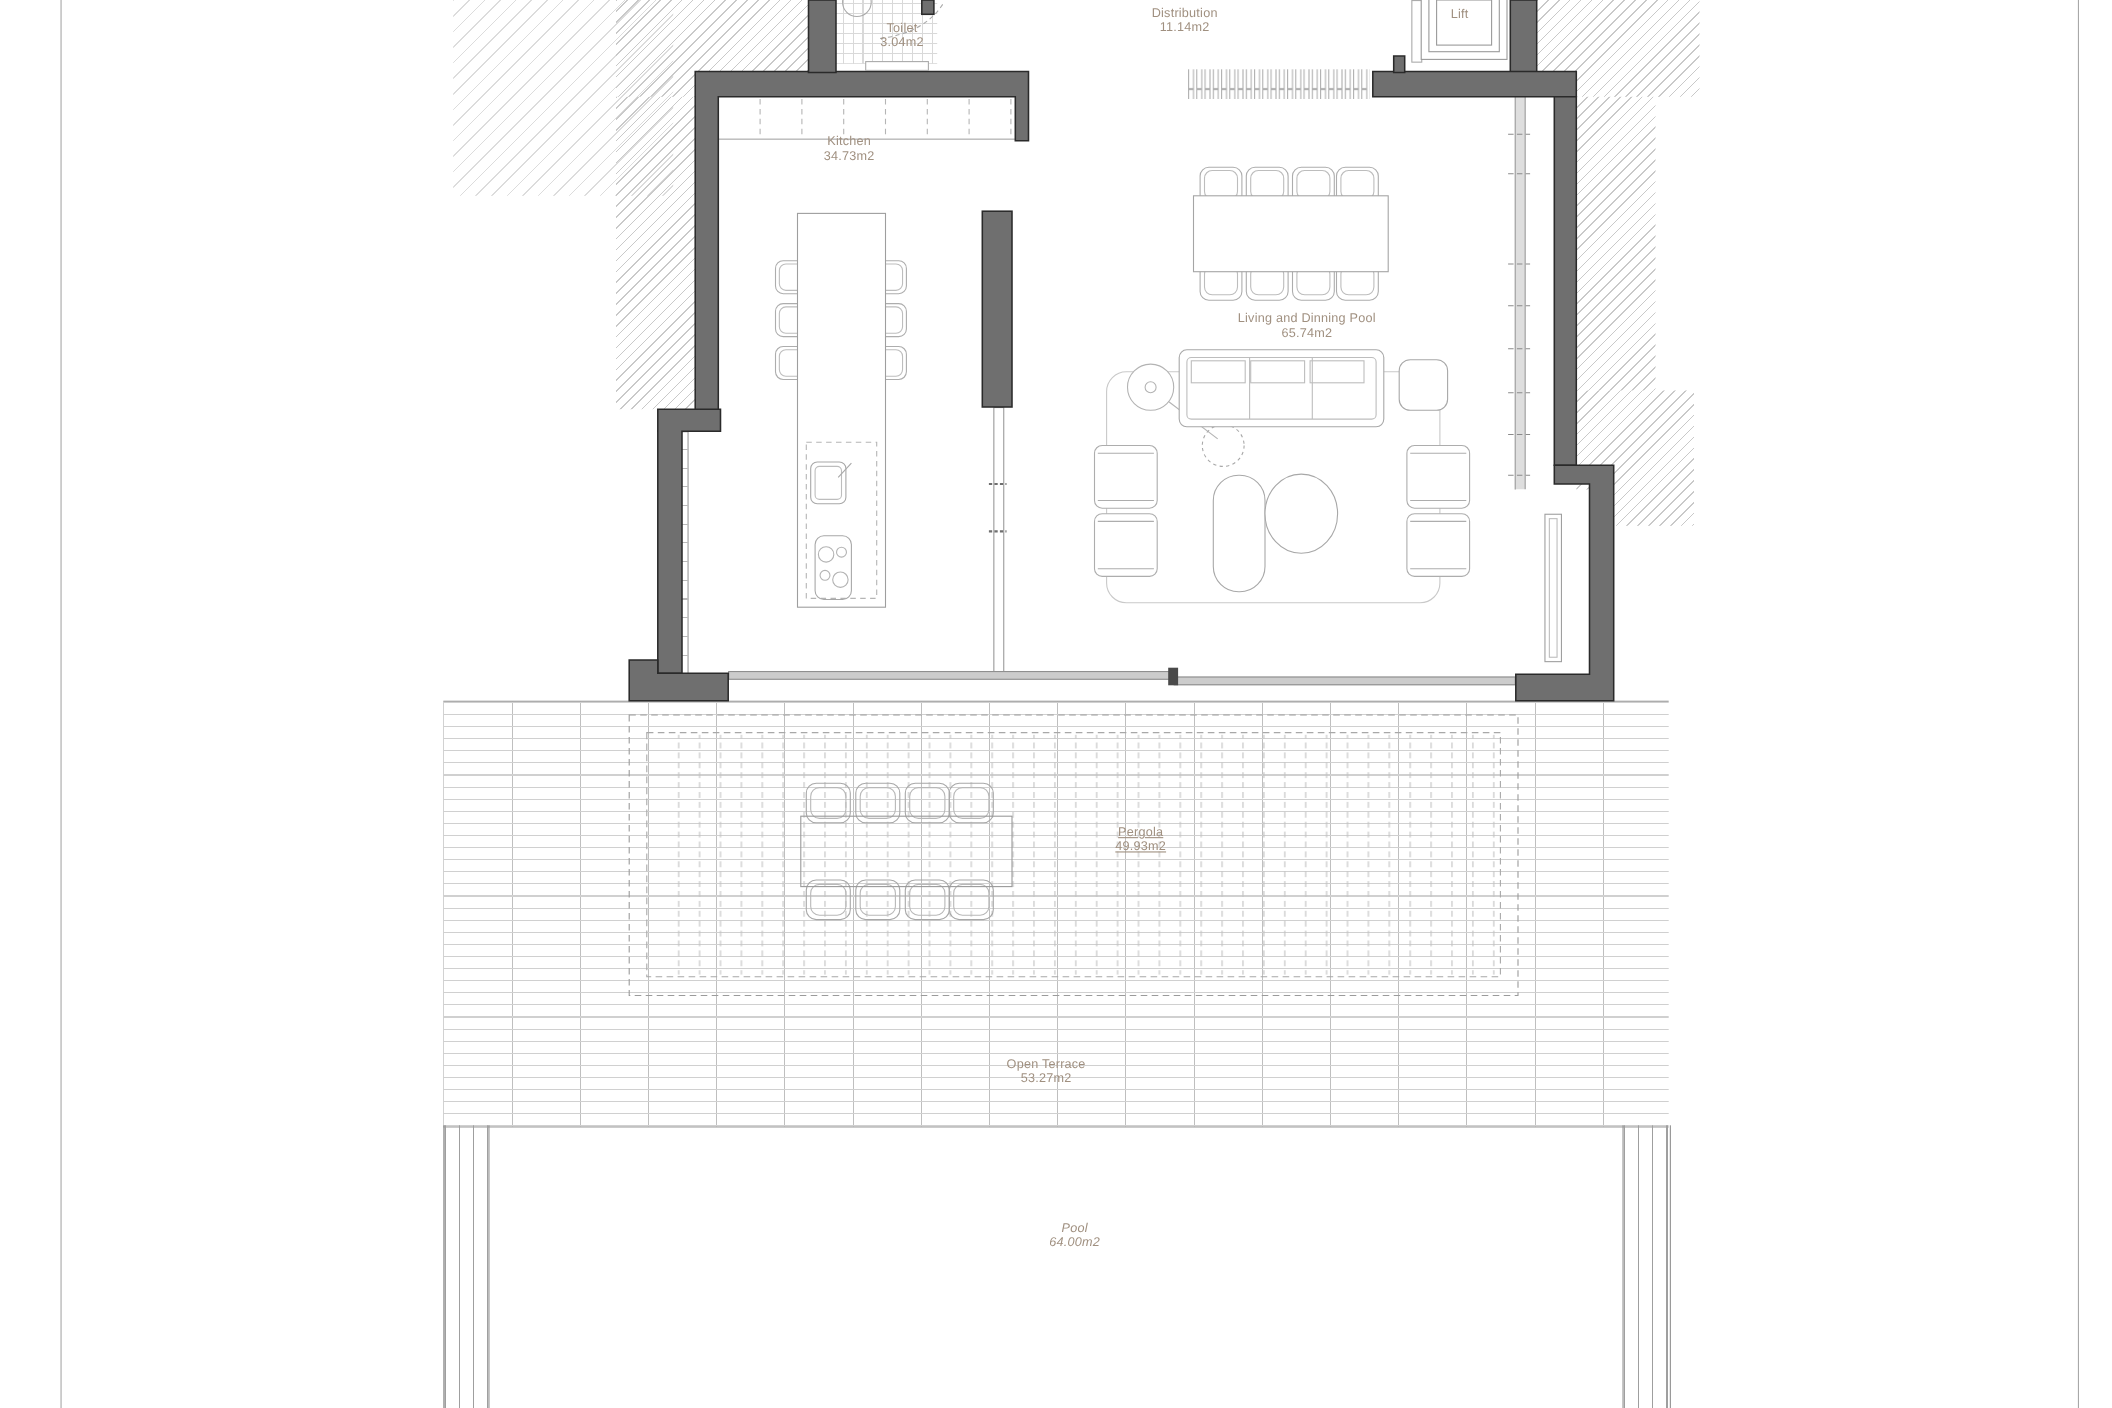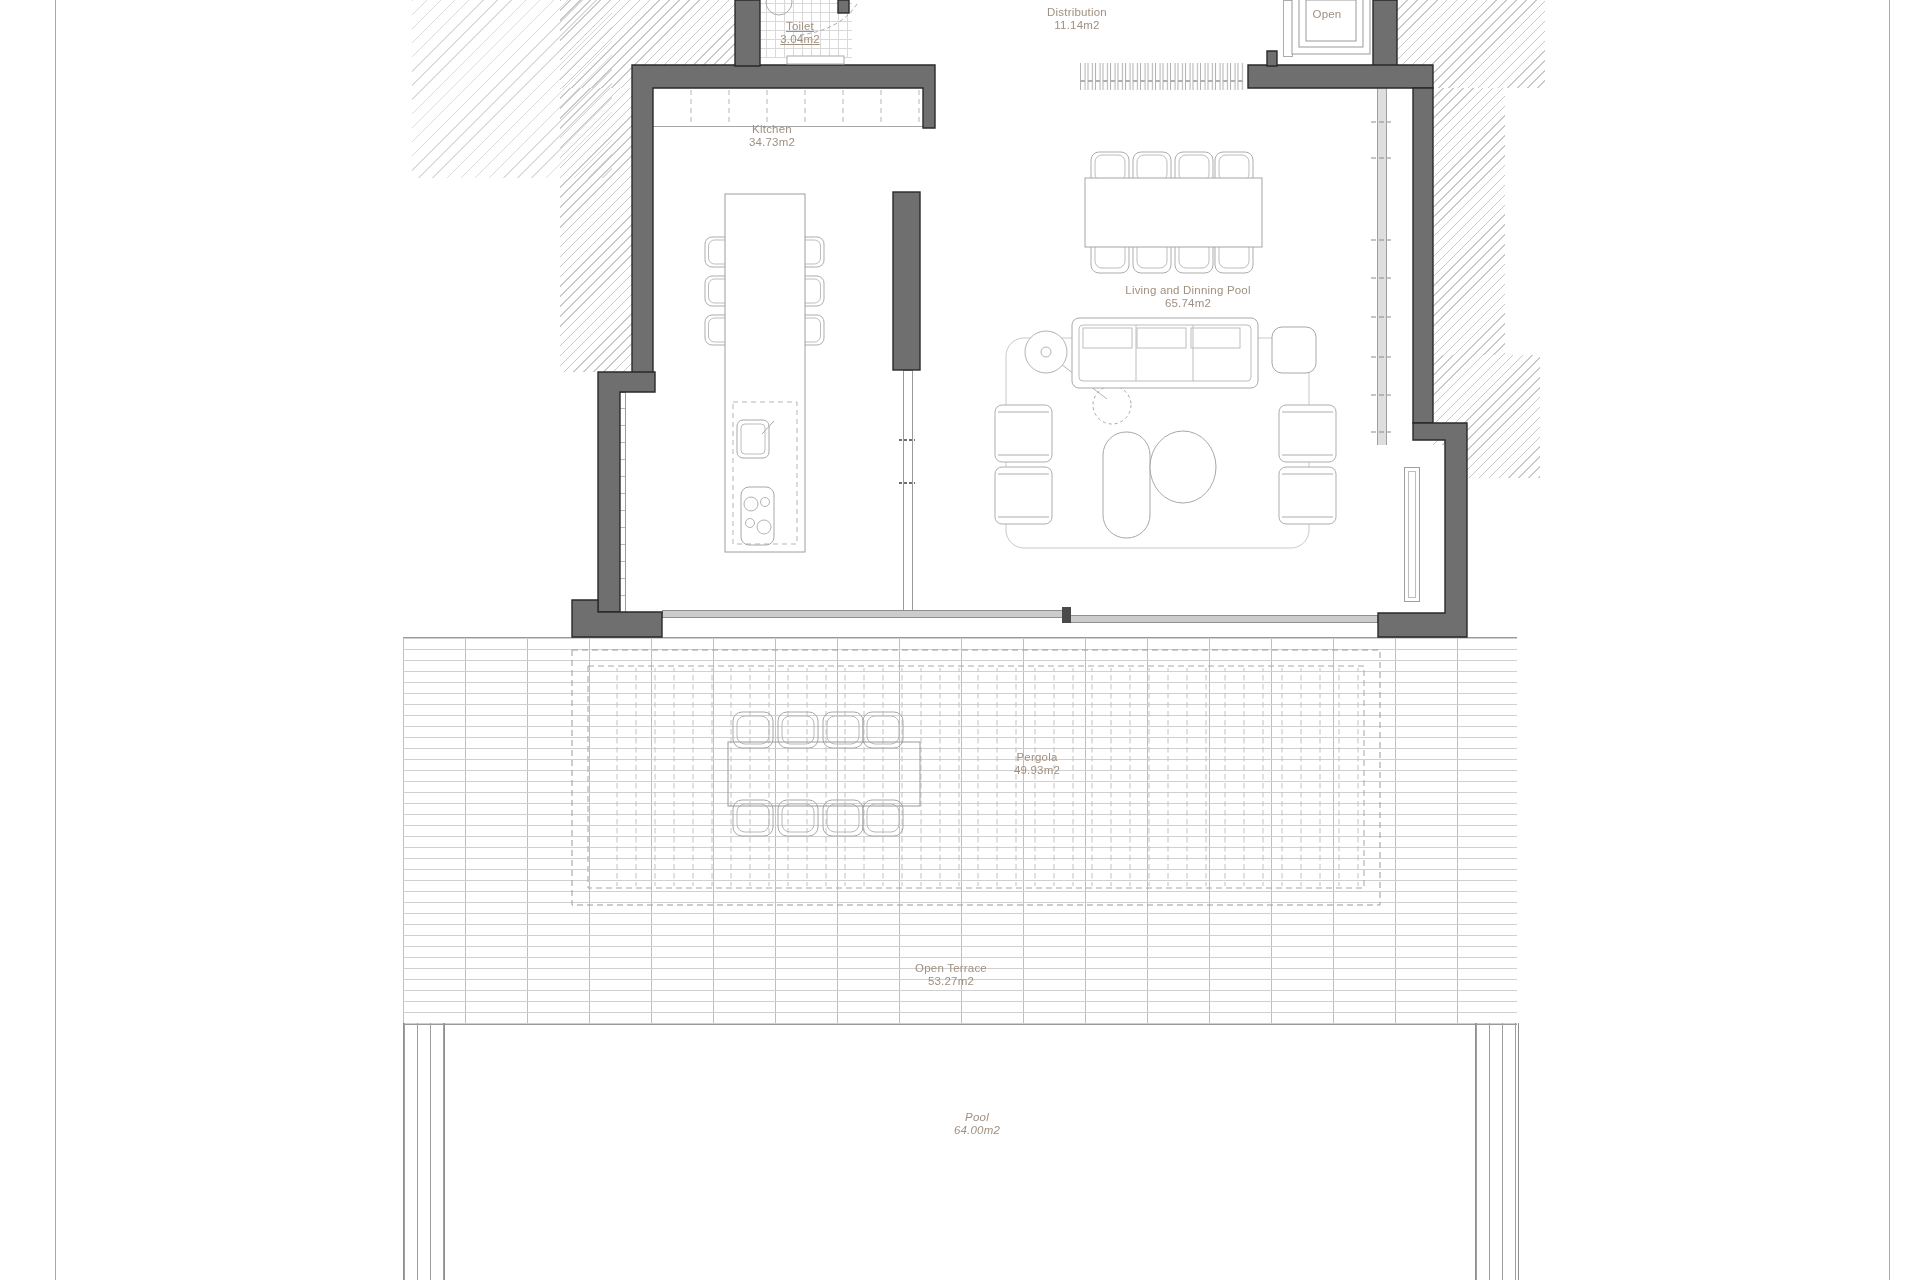--- a/index.html
+++ b/index.html
@@ -218,40 +218,40 @@
       <use href="#ochair" x="823" y="712"></use>
       <use href="#ochair" x="863" y="712"></use>
       <use href="#ochair" x="733" y="800"></use>
       <use href="#ochair" x="778" y="800"></use>
       <use href="#ochair" x="823" y="800"></use>
       <use href="#ochair" x="863" y="800"></use>
       <rect x="728" y="742" width="192" height="64" fill="none" stroke="#9a9a9a"></rect>
     </g>
   </svg>
 
-  <div class="lbl" style="left:800px;top:33px;text-decoration:underline;">
+  <div class="lbl" style="left:820px;top:33px;">
     <span>Toilet</span>
     <span>3.04m2</span>
   </div>
   <div class="lbl" style="left:1077px;top:19px;">
     <span>Distribution</span>
     <span>11.14m2</span>
   </div>
   <div class="lbl" style="left:1327px;top:14px;">
-    <span>Open</span>
+    <span>Lift</span>
   </div>
   <div class="lbl" style="left:772px;top:136px;">
     <span>Kitchen</span>
     <span>34.73m2</span>
   </div>
   <div class="lbl" style="left:1188px;top:297px;">
     <span>Living and Dinning Pool</span>
     <span>65.74m2</span>
   </div>
-  <div class="lbl" style="left:1037px;top:764px;">
+  <div class="lbl" style="left:1037px;top:764px;text-decoration:underline;">
     <span>Pergola</span>
     <span>49.93m2</span>
   </div>
   <div class="lbl" style="left:951px;top:975px;">
     <span>Open Terrace</span>
     <span>53.27m2</span>
   </div>
   <div class="lbl" style="left:977px;top:1124px;font-style:italic;">
     <span>Pool</span>
     <span>64.00m2</span>

